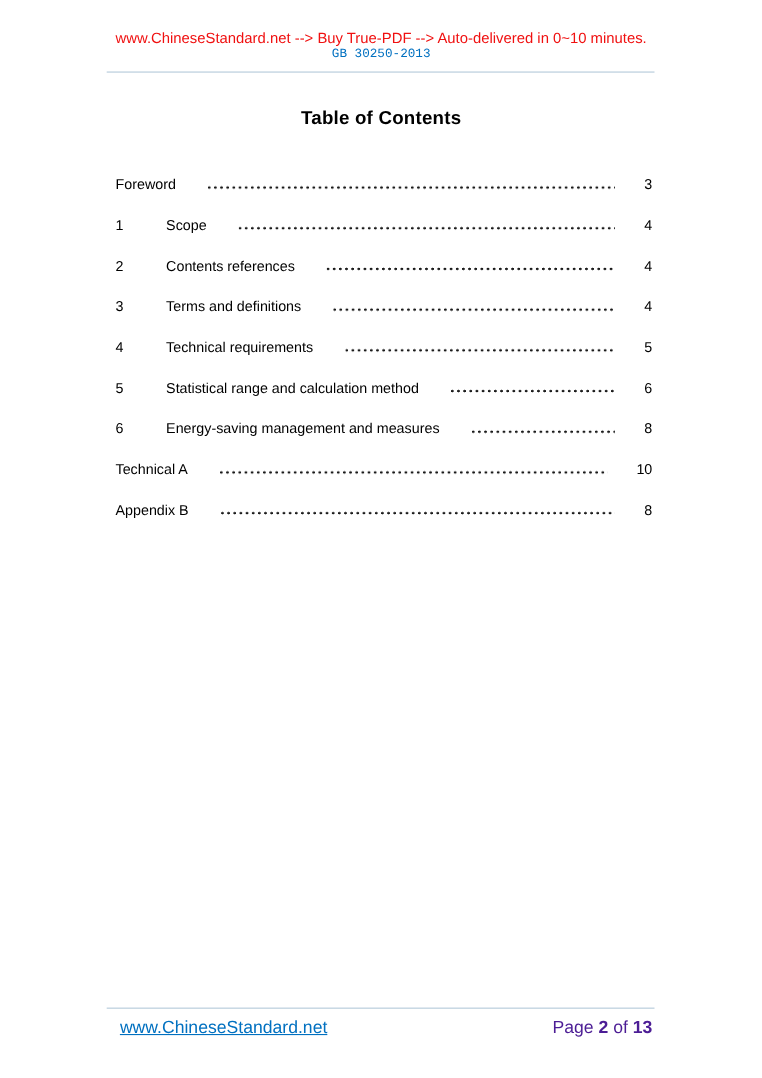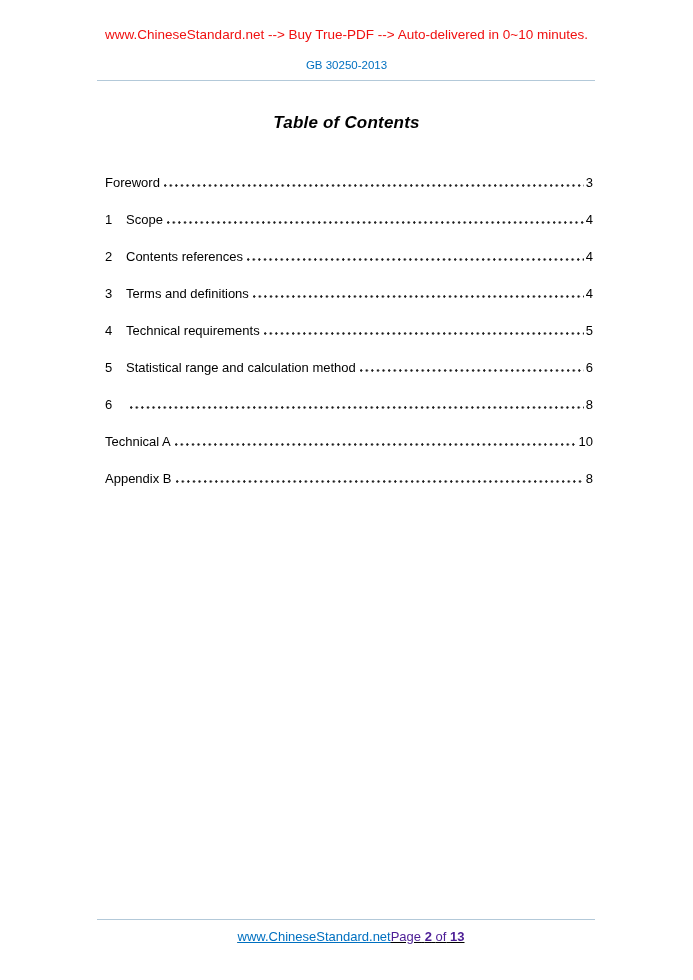--- a/index.html
+++ b/index.html
@@ -10,57 +10,56 @@
     color: #000;
   }
   .page {
     width: 693px; height: 980px;
     background: #fff;
     display: flex; flex-direction: column;
     overflow: hidden;
   }
   .header { text-align: center; padding-top: 26px; }
   .promo { color: #f01010; font-size: 13.5px; line-height: 17px; }
-  .std-code { color: #0070c0; font-size: 11.5px; margin-top: 16px; }
+  .std-code { color: #0070c0; font-size: 11.5px; margin-top: 0; font-family: Liberation Mono, monospace; }
   .rule {
     border: none; border-top: 1px solid #b3c9d9;
     margin: 9px 98px 0 97px;
   }
   .doc-title {
     text-align: center;
     font-size: 17px; font-weight: bold;
     margin-top: 32px;
     letter-spacing: 0.2px;
-    font-style: italic;
   }
   .toc { margin: 42px 100px 0 97px; padding-left: 8px; }
   .toc-row {
     display: flex; align-items: baseline;
     font-size: 13px; line-height: 15px;
     margin-bottom: 22px;
+    gap: 25px;
   }
   .toc-num { flex: none; }
   .toc-num:not(:empty) { width: 21px; }
   .toc-label { flex: none; white-space: nowrap; }
   .leader {
     flex: 1; align-self: flex-end;
     height: 5px; margin: 0 2px 2px 4px;
     background-image: radial-gradient(circle at 1.2px 2.5px, #1a1a1a 0.95px, transparent 1.4px);
     background-size: 5.6px 5px;
     background-repeat: repeat-x;
   }
   .toc-page { flex: none; }
   .spacer { flex: 1; }
   .footer-wrap { margin: 0 98px 36px 97px; }
   .footer-rule { border: none; border-top: 1px solid #b3c9d9; }
   .footer-row {
-    display: flex; justify-content: center; align-items: baseline;
+    display: flex; justify-content: space-between; align-items: baseline;
     padding: 9px 2px 0 12px;
-    font-size: 13px;
-    text-decoration: underline;
+    font-size: 16px;
   }
   .footer-link { color: #0070c0; text-decoration: underline; cursor: pointer; }
   .page-info { color: #4c1d95; }
   .page-info b { font-weight: bold; }
 </style>
 </head>
 <body>
 
 <div class="page">
 
@@ -111,20 +110,21 @@
 
     <div class="toc-row">
       <span class="toc-num">5</span>
       <span class="toc-label">Statistical range and calculation method</span>
       <span class="leader"></span>
       <span class="toc-page">6</span>
     </div>
 
     <div class="toc-row">
       <span class="toc-num">6</span>
+      <span class="toc-label">Energy-saving management and measures</span>
       <span class="leader"></span>
       <span class="toc-page">8</span>
     </div>
 
     <div class="toc-row">
 
       <span class="toc-label">Technical A</span>
       <span class="leader"></span>
       <span class="toc-page">10</span>
     </div>

